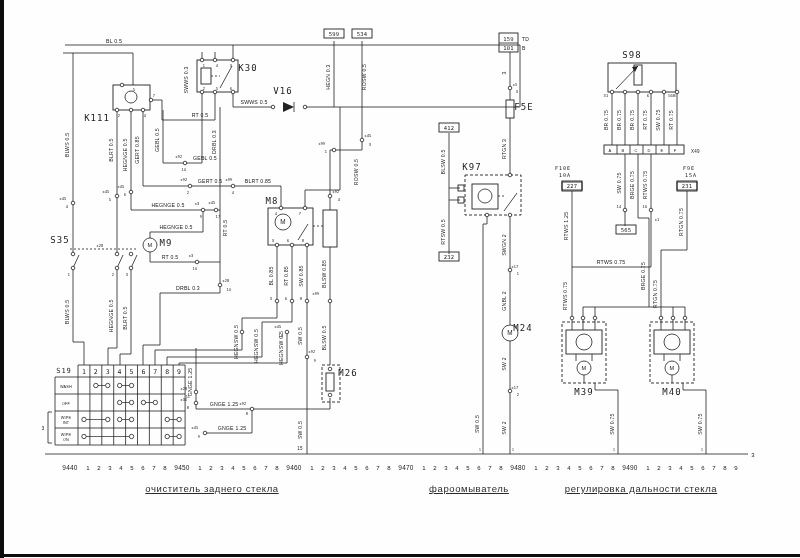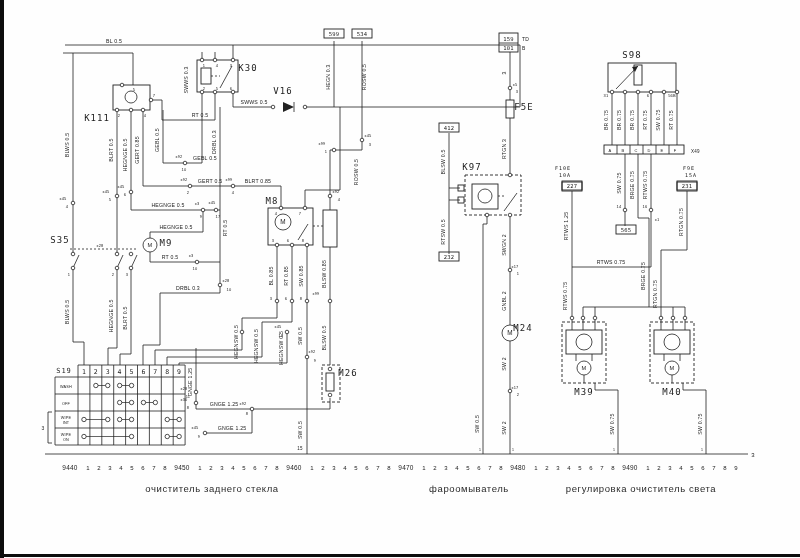--- a/index.html
+++ b/index.html
@@ -1,21 +1,21 @@
 <!DOCTYPE html>
 <html><head>
 <meta charset="utf-8">
 <style>
   html,body{margin:0;padding:0;}
   body{width:800px;height:558px;position:relative;background:#ffffff;overflow:hidden;
        font-family:"Liberation Sans", sans-serif;}
   #canvas{position:absolute;left:0;top:0;width:800px;height:558px;background:#fefefe;}
   svg text{fill:#1c1c1c;}
   .caption{position:absolute;font-size:9.5px;letter-spacing:.6px;color:#2a2a2a;
-           transform:translateX(-50%);white-space:nowrap;}
+           transform:translateX(-50%);white-space:nowrap;text-decoration:underline;}
   .scan-edge-left{position:absolute;left:0;top:0;width:4px;height:558px;background:#0d0d0d;}
   .scan-edge-bottom{position:absolute;left:0;top:554px;width:800px;height:3px;background:#0d0d0d;}
 </style>
 </head>
 <body>
 
 <div id="canvas">
   <svg id="schem" width="800" height="558" viewBox="0 0 800 558">
       <line x1="65" y1="45" x2="520" y2="45" stroke="#222222" stroke-width="0.8"></line>
       <line x1="520" y1="45" x2="520" y2="107" stroke="#222222" stroke-width="0.8"></line>
@@ -569,16 +569,16 @@
       <text x="736" y="470" font-size="6" text-anchor="middle" font-family="&quot;Liberation Sans&quot;, sans-serif" letter-spacing="0.2">9</text>
       <text x="753" y="457" font-size="6" text-anchor="middle" font-family="&quot;Liberation Sans&quot;, sans-serif" letter-spacing="0.2">3</text>
       <text x="300" y="450" font-size="4.5" text-anchor="middle" font-family="&quot;Liberation Sans&quot;, sans-serif" letter-spacing="0.2">15</text>
       <text x="480" y="451" font-size="3.5" text-anchor="middle" font-family="&quot;Liberation Sans&quot;, sans-serif" letter-spacing="0.2">1</text>
       <text x="513" y="451" font-size="3.5" text-anchor="middle" font-family="&quot;Liberation Sans&quot;, sans-serif" letter-spacing="0.2">1</text>
       <text x="614" y="451" font-size="3.5" text-anchor="middle" font-family="&quot;Liberation Sans&quot;, sans-serif" letter-spacing="0.2">1</text>
       <text x="702" y="451" font-size="3.5" text-anchor="middle" font-family="&quot;Liberation Sans&quot;, sans-serif" letter-spacing="0.2">1</text>
     </svg>
   <div class="caption" style="left:212px;top:483px">очиститель заднего стекла</div>
   <div class="caption" style="left:469px;top:483px">фароомыватель</div>
-  <div class="caption" style="left:641px;top:483px">регулировка очиститель света</div>
+  <div class="caption" style="left:641px;top:483px">регулировка дальности стекла</div>
   <div class="scan-edge-left"></div>
   <div class="scan-edge-bottom"></div>
 </div>
 
 </body></html>

